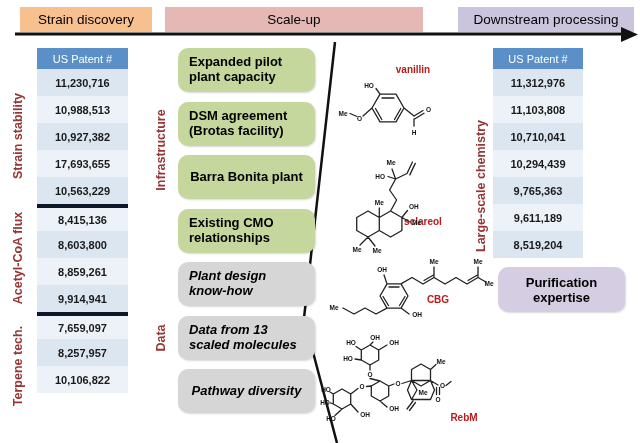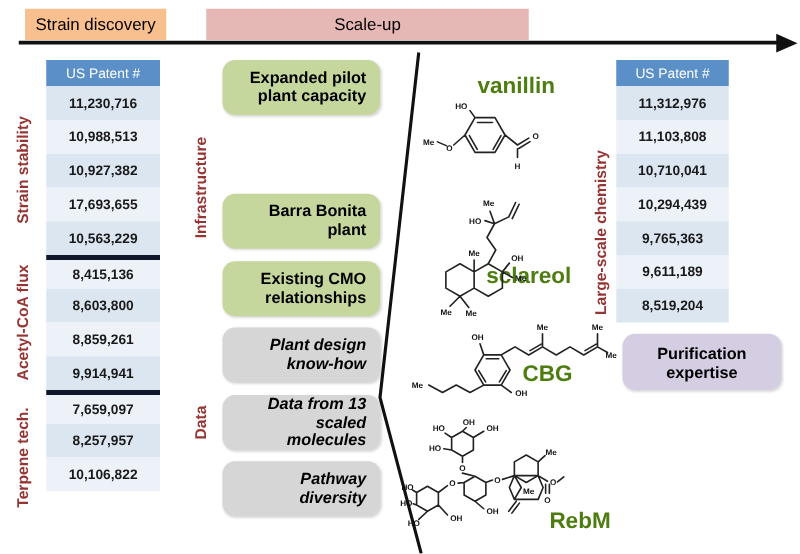--- a/index.html
+++ b/index.html
@@ -2,68 +2,69 @@
 <html><head>
 <meta charset="utf-8">
 <style>
   html,body{margin:0;padding:0;background:#fff;}
   .slide{position:relative;width:640px;height:443px;background:#fff;overflow:hidden;
          font-family:"Liberation Sans",sans-serif;color:#000;}
 
   
   .stage{position:absolute;top:7px;height:25px;display:flex;align-items:center;justify-content:center;
          font-size:13.5px;}
-  .stage-0{left:20px;width:113px;background:#F9C08F;}
+  .stage-0{left:20px;width:132px;background:#F9C08F;}
   .stage-1{left:165px;width:258px;background:#E5B8B5;}
   .stage-2{left:458px;width:176px;background:#CBC4DD;}
 
   .overlay{position:absolute;left:0;top:0;pointer-events:none;}
 
   
   .vlabel{position:absolute;transform:translate(-50%,-50%) rotate(-90deg);white-space:nowrap;
           font-weight:bold;color:#943634;font-size:12.5px;}
 
   
   .ptable{position:absolute;}
   .pt-header{height:21px;background:#5B8FC7;color:#fff;font-weight:normal;font-size:11px;
              display:flex;align-items:center;justify-content:center;}
   .pt-row{height:27px;box-sizing:border-box;display:flex;align-items:center;justify-content:center;
           font-size:11px;font-weight:bold;color:#1a1a1a;}
   .ptable .pt-row:nth-child(even){background:#DCE6F1;}
   .ptable .pt-row:nth-child(odd){background:#EDF2F9;}
   .pt-row.sep{border-top:4px solid #0f172a;}
 
   
-  .sbox{position:absolute;left:178px;width:126px;height:44px;border-radius:10px;
-        display:flex;align-items:center;justify-content:center;text-align:right;
+  .sbox{position:absolute;left:178px;width:137px;height:44px;border-radius:10px;
+        display:flex;align-items:center;justify-content:center;text-align:left;
         font-size:13px;font-weight:bold;line-height:1.15;padding:0 11px;box-sizing:border-box;
         box-shadow:1px 1px 2px rgba(0,0,0,0.15);}
   .sbox.green{background:#C6D79E;}
   .sbox.gray{background:#D6D6D6;font-style:italic;}
 
   
   .mol{position:absolute;}
   .mol path{stroke:#222;stroke-width:1.3;fill:none;stroke-linecap:round;stroke-linejoin:round;}
   .mol text{font-size:6.5px;font-weight:bold;fill:#111;font-family:"Liberation Sans",sans-serif;}
-  .mol-label{position:absolute;transform:translate(-50%,-50%);font-weight:bold;color:#4d7c0f;
-             font-size:18px;white-space:nowrap;}
+  .mol-label{position:absolute;transform:translate(-50%,-50%);font-weight:bold;color:#b91c1c;
+             font-size:10px;white-space:nowrap;}
 
   
   .purif{position:absolute;left:498px;top:267px;width:127px;height:45px;background:#D5CEE3;
          border-radius:10px;display:flex;align-items:center;justify-content:center;text-align:center;
          font-size:13px;font-weight:bold;padding:0 0;box-sizing:border-box;
          box-shadow:1px 1px 2px rgba(0,0,0,0.15);}
 </style>
 </head>
 <body>
 
 <div class="slide">
 
   <div class="stage stage-0">Strain discovery</div>
   <div class="stage stage-1">Scale-up</div>
+  <div class="stage stage-2">Downstream processing</div>
 
   <svg class="overlay" width="640" height="443">
     <g>
       <line x1="15" y1="34" x2="623" y2="34" stroke="#111" stroke-width="3"></line>
       <polygon points="621,27 638,34.5 621,42" fill="#111"></polygon>
     </g>
     <polyline points="335,42 304,318 337,443" fill="none" stroke="#111" stroke-width="2.5"></polyline>
   </svg>
 
   <div class="vlabel" style="left:18px;top:136px">Strain stability</div>
@@ -83,20 +84,21 @@
     <div class="pt-row">9,914,941</div>
     <div class="pt-row sep">7,659,097</div>
     <div class="pt-row">8,257,957</div>
     <div class="pt-row">10,106,822</div>
   </div>
 
   <div class="vlabel" style="left:161px;top:150px">Infrastructure</div>
   <div class="vlabel" style="left:161px;top:338px">Data</div>
 
   <div class="sbox green" style="top:48px">Expanded pilot plant capacity</div>
+  <div class="sbox green" style="top:102px">DSM agreement (Brotas facility)</div>
   <div class="sbox green" style="top:209px">Existing CMO relationships</div>
   <div class="sbox green" style="top:155px">Barra Bonita plant</div>
   <div class="sbox gray" style="top:262px">Plant design know-how</div>
   <div class="sbox gray" style="top:316px">Data from 13 scaled molecules</div>
   <div class="sbox gray" style="top:369px">Pathway diversity</div>
 
   <div class="mol-label" style="left:413px;top:69px">vanillin</div>
   <svg class="mol" style="left:336px;top:78px" width="112" height="62" viewBox="0 0 112 62">
     <path d="M36,30 L44,16.1 L60,16.1 L68,30 L60,43.9 L44,43.9 Z
              M46,20 L58,20 M64.8,30.5 L58.5,41.5 M39.5,30.5 L45.8,41.5

